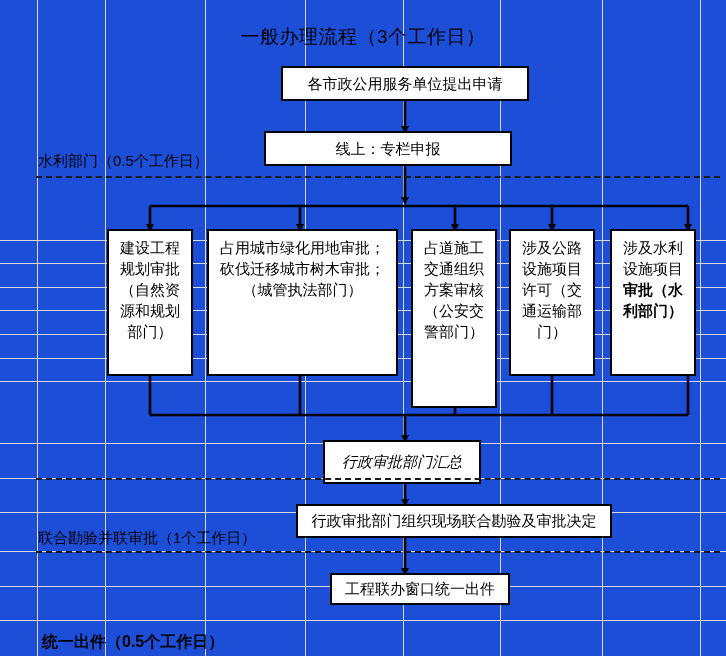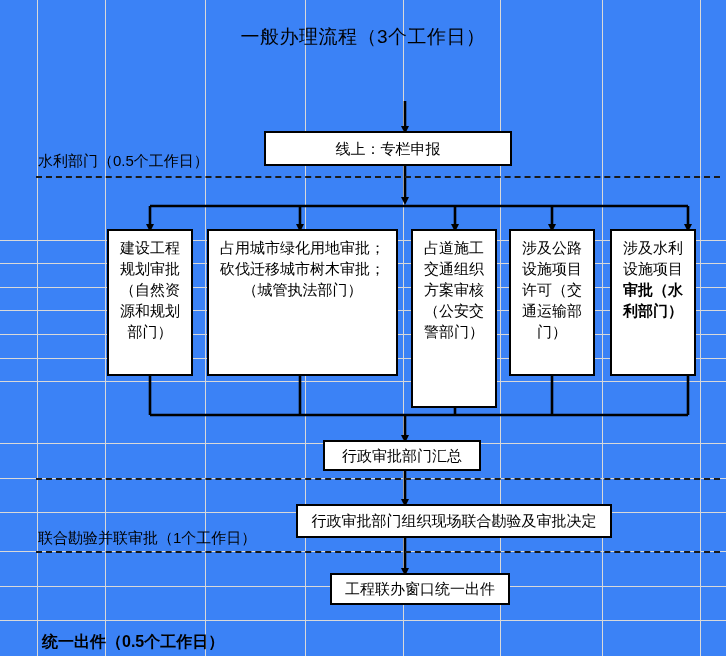--- a/index.html
+++ b/index.html
@@ -8,21 +8,21 @@
     background: #ffffff;
   }
   body {
     font-family: "Liberation Sans", "DejaVu Sans", sans-serif;
     color: #000000;
   }
   #canvas {
     position: relative;
     width: 726px;
     height: 656px;
-    background: #3b82f6;
+    background: #1d4ed8;
     overflow: hidden;
   }
 
   
   .grid-layer {
     position: absolute;
     left: 0; top: 0;
     width: 726px; height: 656px;
     pointer-events: none;
   }
@@ -152,20 +152,23 @@
       <line x1="405" y1="415" x2="405" y2="439" marker-end="url(#arrow)"></line>
 
       <line x1="405" y1="471" x2="405" y2="503" marker-end="url(#arrow)"></line>
 
       <line x1="405" y1="538" x2="405" y2="572" marker-end="url(#arrow)"></line>
     </g>
   </svg>
 
   <div class="title">一般办理流程（3个工作日）</div>
 
+  <div class="box" style="left:281px; top:66px; width:248px; height:35px;">
+    <span class="inner">各市政公用服务单位提出申请</span>
+  </div>
 
   <div class="box" style="left:264px; top:131px; width:248px; height:35px;">
     <span class="inner">线上：专栏申报</span>
   </div>
 
   <div class="box tall narrow" style="left:107px; top:229px; width:86px; height:147px;justify-content:flex-end;">
     <span class="inner">建设工程规划审批（自然资源和规划部门）</span>
   </div>
 
   <div class="box tall narrow" style="left:207px; top:229px; width:191px; height:147px;">
@@ -179,21 +182,21 @@
   <div class="box tall narrow" style="left:509px; top:229px; width:86px; height:147px;">
     <span class="inner">涉及公路设施项目许可（交通运输部门）</span>
   </div>
 
   <div class="box tall narrow" style="left:610px; top:229px; width:86px; height:147px;">
     <span class="inner">
       <span>涉及水利设施项目</span><span class="bold-part">审批（水利部门）</span>
     </span>
   </div>
 
-  <div class="box" style="left:323px; top:440px; width:158px; height:31px;">
+  <div class="box" style="left:323px; top:440px; width:158px; height:44px;font-style:italic;">
     <span class="inner">行政审批部门汇总</span>
   </div>
 
   <div class="box" style="left:296px; top:504px; width:316px; height:34px;">
     <span class="inner">行政审批部门组织现场联合勘验及审批决定</span>
   </div>
 
   <div class="box" style="left:330px; top:573px; width:180px; height:32px;">
     <span class="inner">工程联办窗口统一出件</span>
   </div>

